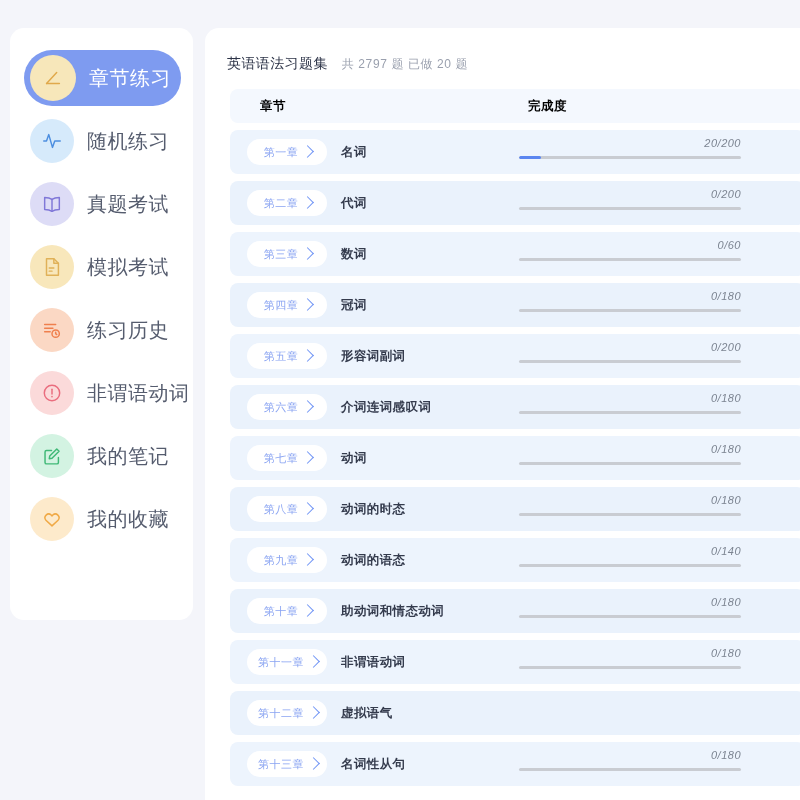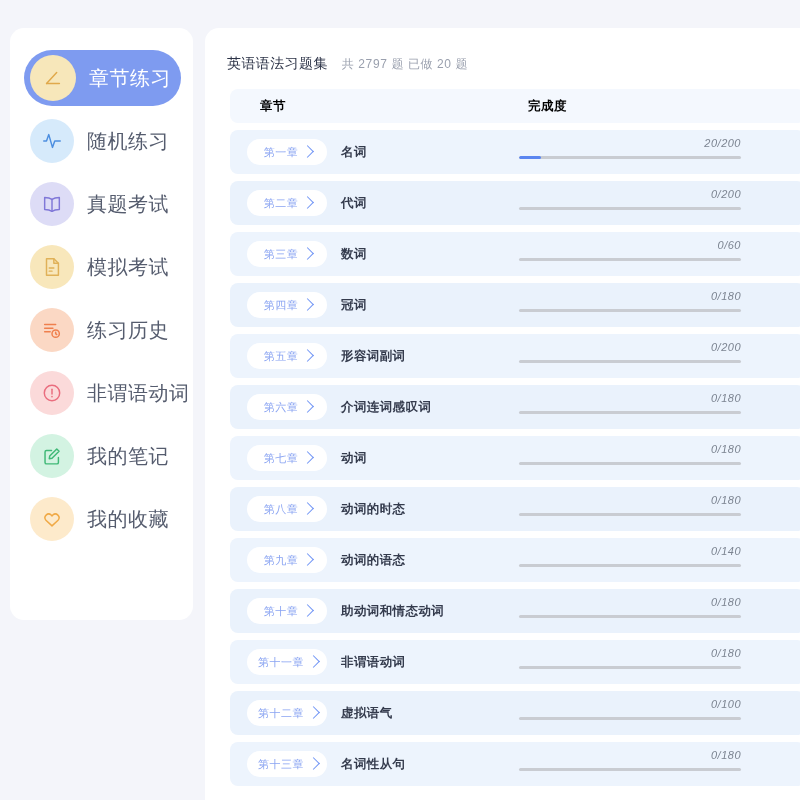--- a/index.html
+++ b/index.html
@@ -459,26 +459,20 @@
                 <div class="progress-fill" style="width: 0%;"></div>
               </div>
             </div>
           </div>
           <div class="row">
             <div class="chapter-pill">
               <span class="chapter-pill-label">第十二章</span>
               <span class="chev"></span>
             </div>
             <span class="row-title">虚拟语气</span>
-            <div class="progress-wrap">
-              <div class="progress-label">0/100</div>
-              <div class="progress-track">
-                <div class="progress-fill" style="width: 0%;"></div>
-              </div>
-            </div>
           </div>
           <div class="row">
             <div class="chapter-pill">
               <span class="chapter-pill-label">第十三章</span>
               <span class="chev"></span>
             </div>
             <span class="row-title">名词性从句</span>
             <div class="progress-wrap">
               <div class="progress-label">0/180</div>
               <div class="progress-track">

